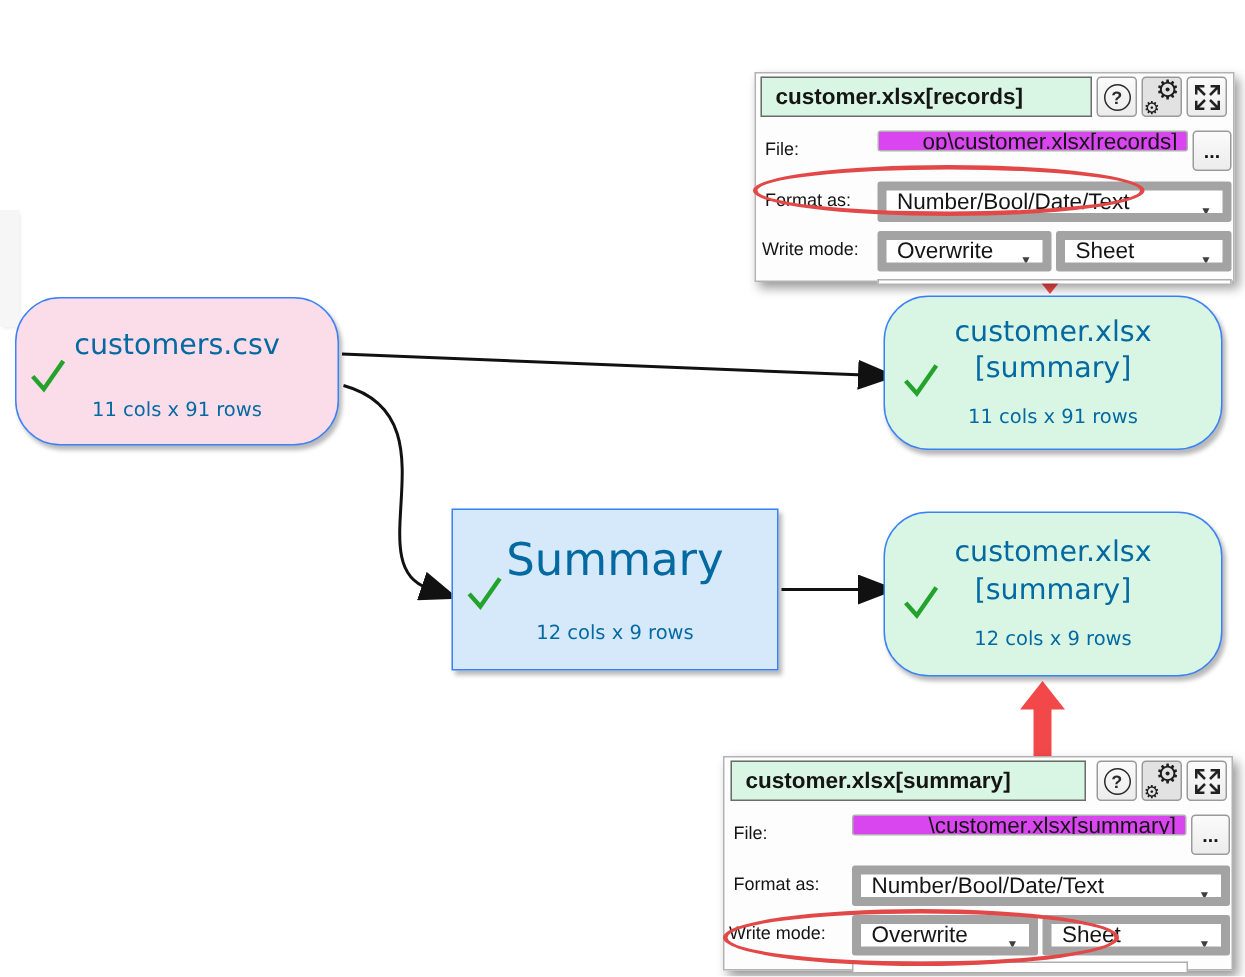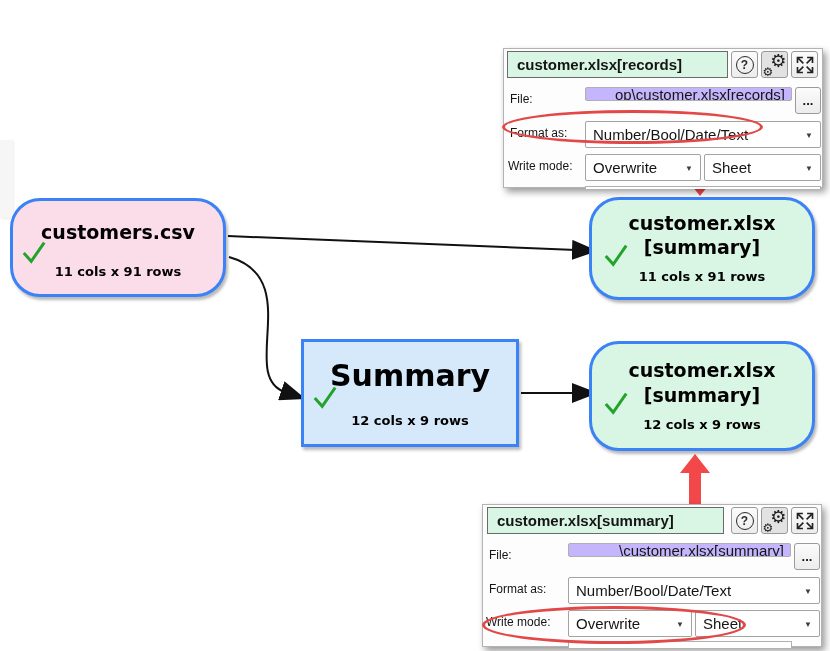--- a/index.html
+++ b/index.html
@@ -4,25 +4,24 @@
 <style>
   * { box-sizing: border-box; margin: 0; padding: 0; }
   html,body { background:#fff; }
   .stage {
     position: relative; width: 830px; height: 651px;
     background: #ffffff; overflow: hidden;
     font-family: "Liberation Sans", sans-serif;
   }
   
   .node {
-    position: absolute; border: 3px solid #3b82f6;
+    position: absolute; border: 1px solid #3b82f6;
     box-shadow: 2px 3px 3px rgba(0,0,0,0.28);
-    color: #000000; text-align: center;
+    color: #0369a1; text-align: center;
     font-family: "DejaVu Sans", sans-serif;
-    font-weight: bold;
   }
   #node-src { left:10px;  top:198px; width:216px; height:99px;  background:#fbdce9; border-radius:30px; }
   #node-sum { left:301px; top:339px; width:218px; height:108px; background:#d6e9fb; }
   #node-rec { left:589px; top:197px; width:226px; height:103px; background:#d9f6e5; border-radius:30px; }
   #node-out { left:589px; top:341px; width:226px; height:110px; background:#d9f6e5; border-radius:30px; }
   .node span { position:absolute; left:0; right:0; text-align:center; }
   .lbl-big   { font-size:19px; }
   .lbl-huge  { font-size:30px; }
   .lbl-meta  { font-size:13px; }
   #node-src .lbl-big  { top:20px; }
@@ -69,26 +68,26 @@
   .help-circle {
     width:18px; height:18px; border:1.7px solid #2b2b2b; border-radius:50%;
     font-size:12px; font-weight:bold; color:#2b2b2b;
     display:flex; align-items:center; justify-content:center;
   }
   .gear-wrap { position:relative; width:22px; height:22px; }
   .gear-big   { position:absolute; right:-1px; top:-4px; font-size:18px; color:#1d1d1d; font-family:"DejaVu Sans",sans-serif;}
   .gear-small { position:absolute; left:-1px; bottom:-3px; font-size:12px; color:#1d1d1d; font-family:"DejaVu Sans",sans-serif;}
   .row-label { position:absolute; font-size:12px; color:#141414; white-space:nowrap; }
   .tfield {
-    position:absolute; height:14px; background:#c4b5fd; border:1px solid #b0b0b0;
+    position:absolute; height:14px; background:#d946ef; border:1px solid #b0b0b0;
     border-radius:2px; display:flex; align-items:center; padding:0 6px;
     font-size:15px; white-space:nowrap; overflow:hidden;
   }
   .tfield.file { justify-content:flex-end; }
-  .combo { padding-right:22px; position:absolute; height:27px; background:#fff; border:1px solid #a3a3a3;
+  .combo { padding-right:22px; position:absolute; height:27px; background:#fff; border:6px solid #a3a3a3;
     border-radius:2px; display:flex; align-items:center; padding-left:7px;
     font-size:15px; white-space:nowrap; overflow:hidden; }
   .combo .arrow { position:absolute; right:7px; top:9px; font-size:8px; color:#3e3e3e; }
   .browse { position:absolute; height:27px; border:1px solid #9a9a9a; border-radius:3px;
     background:linear-gradient(#fbfbfb,#ececec); display:flex; align-items:flex-end;
     justify-content:center; font-size:13px; font-weight:bold; padding-bottom:5px; }
   #panel-records .lbl-file   { left:6px; top:43px; }
   #panel-records .fld-file   { left:81px; top:38px; width:207px; }
   #panel-records .browse     { left:291px; top:38px; width:26px; }
   #panel-records .lbl-format { left:6px; top:77px; }

